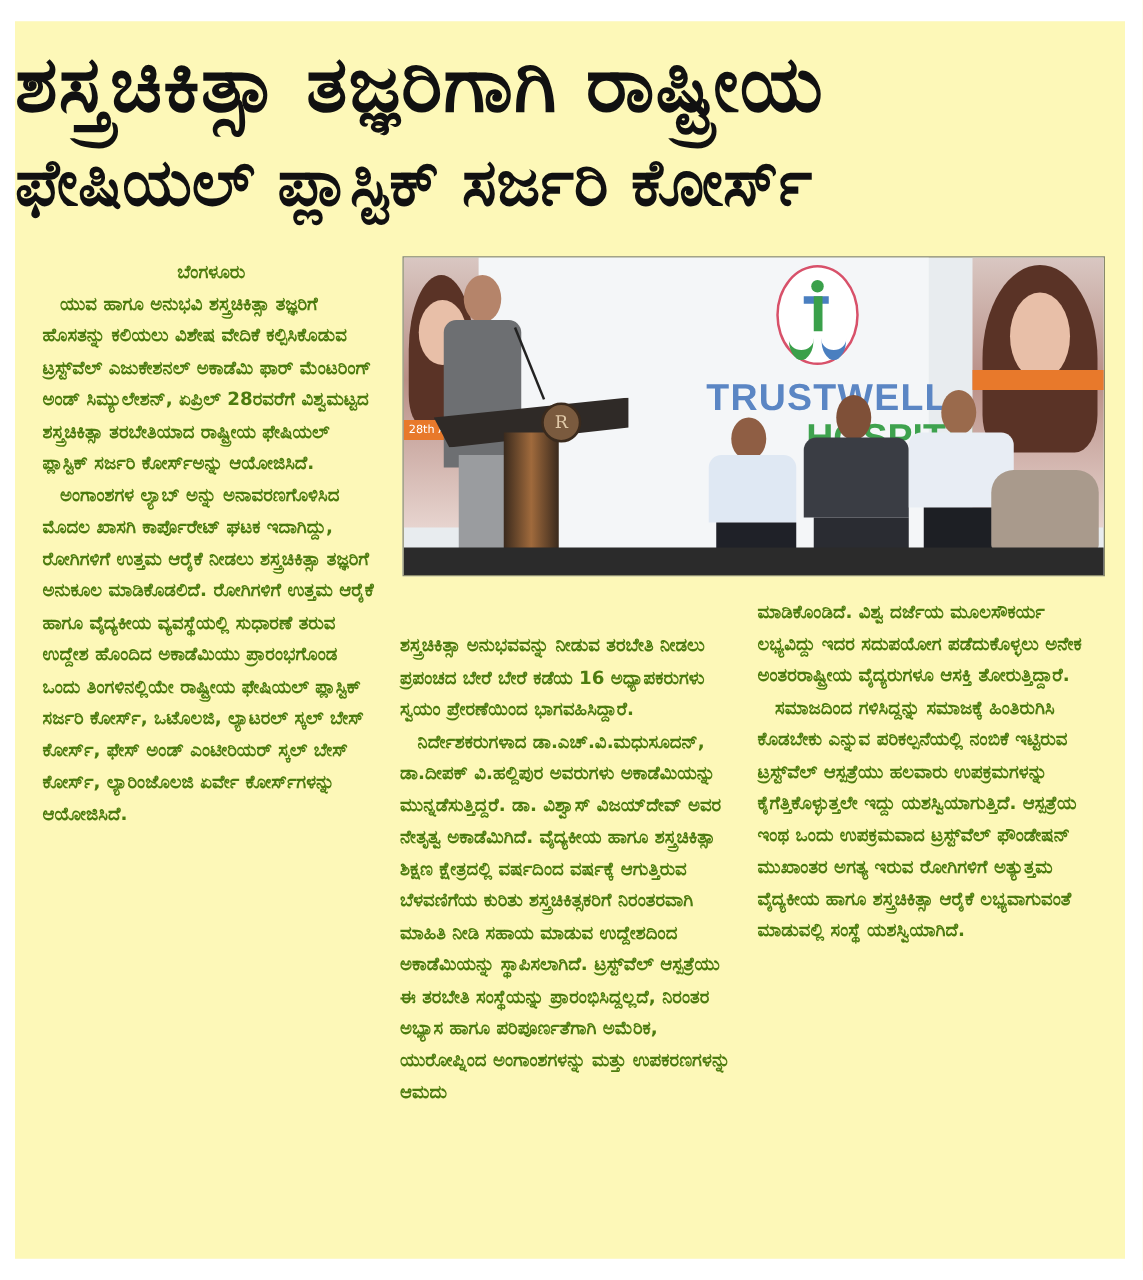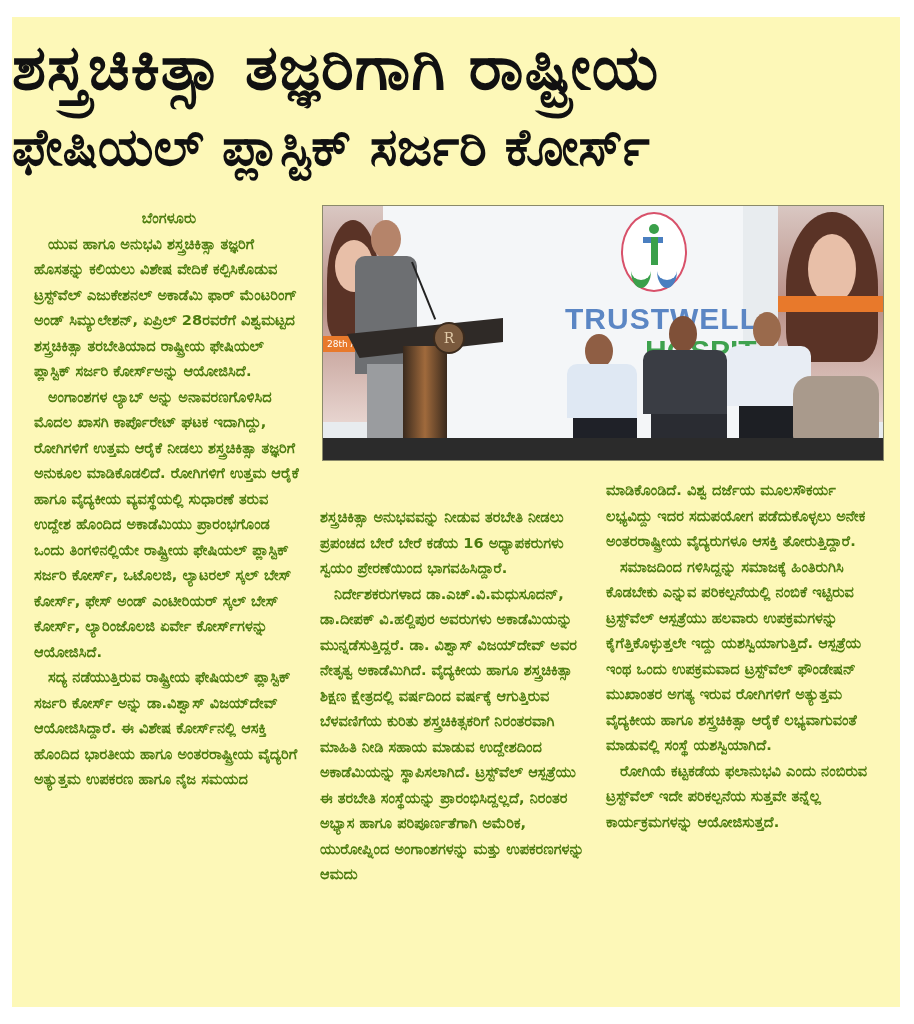--- a/index.html
+++ b/index.html
@@ -54,21 +54,20 @@
 
   <div class="headline">
     <span class="l1">ಶಸ್ತ್ರಚಿಕಿತ್ಸಾ ತಜ್ಞರಿಗಾಗಿ ರಾಷ್ಟ್ರೀಯ</span>
     <span class="l2">ಫೇಷಿಯಲ್ ಪ್ಲಾಸ್ಟಿಕ್ ಸರ್ಜರಿ ಕೋರ್ಸ್</span>
   </div>
 
   <div class="col c1">
     <span class="dateline">ಬೆಂಗಳೂರು</span>
     <p>ಯುವ ಹಾಗೂ ಅನುಭವಿ ಶಸ್ತ್ರಚಿಕಿತ್ಸಾ ತಜ್ಞರಿಗೆ ಹೊಸತನ್ನು ಕಲಿಯಲು ವಿಶೇಷ ವೇದಿಕೆ ಕಲ್ಪಿಸಿಕೊಡುವ ಟ್ರಸ್ಟ್‌ವೆಲ್ ಎಜುಕೇಶನಲ್ ಅಕಾಡೆಮಿ ಫಾರ್ ಮೆಂಟರಿಂಗ್ ಅಂಡ್ ಸಿಮ್ಯುಲೇಶನ್, ಏಪ್ರಿಲ್ 28ರವರೆಗೆ ವಿಶ್ವಮಟ್ಟದ ಶಸ್ತ್ರಚಿಕಿತ್ಸಾ ತರಬೇತಿಯಾದ ರಾಷ್ಟ್ರೀಯ ಫೇಷಿಯಲ್ ಪ್ಲಾಸ್ಟಿಕ್ ಸರ್ಜರಿ ಕೋರ್ಸ್‌ಅನ್ನು ಆಯೋಜಿಸಿದೆ.</p>
     <p>ಅಂಗಾಂಶಗಳ ಲ್ಯಾಬ್ ಅನ್ನು ಅನಾವರಣಗೊಳಿಸಿದ ಮೊದಲ ಖಾಸಗಿ ಕಾರ್ಪೊರೇಟ್ ಘಟಕ ಇದಾಗಿದ್ದು, ರೋಗಿಗಳಿಗೆ ಉತ್ತಮ ಆರೈಕೆ ನೀಡಲು ಶಸ್ತ್ರಚಿಕಿತ್ಸಾ ತಜ್ಞರಿಗೆ ಅನುಕೂಲ ಮಾಡಿಕೊಡಲಿದೆ. ರೋಗಿಗಳಿಗೆ ಉತ್ತಮ ಆರೈಕೆ ಹಾಗೂ ವೈದ್ಯಕೀಯ ವ್ಯವಸ್ಥೆಯಲ್ಲಿ ಸುಧಾರಣೆ ತರುವ ಉದ್ದೇಶ ಹೊಂದಿದ ಅಕಾಡೆಮಿಯು ಪ್ರಾರಂಭಗೊಂಡ ಒಂದು ತಿಂಗಳಿನಲ್ಲಿಯೇ ರಾಷ್ಟ್ರೀಯ ಫೇಷಿಯಲ್ ಪ್ಲಾಸ್ಟಿಕ್ ಸರ್ಜರಿ ಕೋರ್ಸ್, ಒಟೊಲಜಿ, ಲ್ಯಾಟರಲ್ ಸ್ಕಲ್ ಬೇಸ್ ಕೋರ್ಸ್, ಫೇಸ್ ಅಂಡ್ ಎಂಟೀರಿಯರ್ ಸ್ಕಲ್ ಬೇಸ್ ಕೋರ್ಸ್, ಲ್ಯಾರಿಂಜೊಲಜಿ ಏರ್ವೇ ಕೋರ್ಸ್‌ಗಳನ್ನು ಆಯೋಜಿಸಿದೆ.</p>
-    <p>ಸದ್ಯ ನಡೆಯುತ್ತಿರುವ ರಾಷ್ಟ್ರೀಯ ಫೇಷಿಯಲ್ ಪ್ಲಾಸ್ಟಿಕ್ ಸರ್ಜರಿ ಕೋರ್ಸ್ ಅನ್ನು ಡಾ.ವಿಶ್ವಾಸ್ ವಿಜಯ್‌ದೇವ್ ಆಯೋಜಿಸಿದ್ದಾರೆ. ಈ ವಿಶೇಷ ಕೋರ್ಸ್‌ನಲ್ಲಿ ಆಸಕ್ತಿ ಹೊಂದಿದ ಭಾರತೀಯ ಹಾಗೂ ಅಂತರರಾಷ್ಟ್ರೀಯ ವೈದ್ಯರಿಗೆ ಅತ್ಯುತ್ತಮ ಉಪಕರಣ ಹಾಗೂ ನೈಜ ಸಮಯದ</p>
   </div>
 
   <div class="photo" title="Speaker at podium with three seated guests at Trustwell Hospitals event">
     <div class="poster left">
       <div class="hair" style="left:4px;top:14px;width:52px;height:120px;"></div>
       <div class="face" style="left:12px;top:34px;width:38px;height:52px;"></div>
       <div class="band">28th Apr</div>
     </div>
     <div class="screen">
       <div class="logo-ring">
@@ -119,16 +118,15 @@
   </div>
 
   <div class="col c2">
     <p class="noind">ಶಸ್ತ್ರಚಿಕಿತ್ಸಾ ಅನುಭವವನ್ನು ನೀಡುವ ತರಬೇತಿ ನೀಡಲು ಪ್ರಪಂಚದ ಬೇರೆ ಬೇರೆ ಕಡೆಯ 16 ಅಧ್ಯಾಪಕರುಗಳು ಸ್ವಯಂ ಪ್ರೇರಣೆಯಿಂದ ಭಾಗವಹಿಸಿದ್ದಾರೆ.</p>
     <p>ನಿರ್ದೇಶಕರುಗಳಾದ ಡಾ.ಎಚ್.ವಿ.ಮಧುಸೂದನ್, ಡಾ.ದೀಪಕ್ ವಿ.ಹಲ್ದಿಪುರ ಅವರುಗಳು ಅಕಾಡೆಮಿಯನ್ನು ಮುನ್ನಡೆಸುತ್ತಿದ್ದರೆ. ಡಾ. ವಿಶ್ವಾಸ್ ವಿಜಯ್‌ದೇವ್ ಅವರ ನೇತೃತ್ವ ಅಕಾಡೆಮಿಗಿದೆ. ವೈದ್ಯಕೀಯ ಹಾಗೂ ಶಸ್ತ್ರಚಿಕಿತ್ಸಾ ಶಿಕ್ಷಣ ಕ್ಷೇತ್ರದಲ್ಲಿ ವರ್ಷದಿಂದ ವರ್ಷಕ್ಕೆ ಆಗುತ್ತಿರುವ ಬೆಳವಣಿಗೆಯ ಕುರಿತು ಶಸ್ತ್ರಚಿಕಿತ್ಸಕರಿಗೆ ನಿರಂತರವಾಗಿ ಮಾಹಿತಿ ನೀಡಿ ಸಹಾಯ ಮಾಡುವ ಉದ್ದೇಶದಿಂದ ಅಕಾಡೆಮಿಯನ್ನು ಸ್ಥಾಪಿಸಲಾಗಿದೆ. ಟ್ರಸ್ಟ್‌ವೆಲ್ ಆಸ್ಪತ್ರೆಯು ಈ ತರಬೇತಿ ಸಂಸ್ಥೆಯನ್ನು ಪ್ರಾರಂಭಿಸಿದ್ದಲ್ಲದೆ, ನಿರಂತರ ಅಭ್ಯಾಸ ಹಾಗೂ ಪರಿಪೂರ್ಣತೆಗಾಗಿ ಅಮೆರಿಕ, ಯುರೋಪ್ನಿಂದ ಅಂಗಾಂಶಗಳನ್ನು ಮತ್ತು ಉಪಕರಣಗಳನ್ನು ಆಮದು</p>
   </div>
 
   <div class="col c3">
     <p class="noind">ಮಾಡಿಕೊಂಡಿದೆ. ವಿಶ್ವ ದರ್ಜೆಯ ಮೂಲಸೌಕರ್ಯ ಲಭ್ಯವಿದ್ದು ಇದರ ಸದುಪಯೋಗ ಪಡೆದುಕೊಳ್ಳಲು ಅನೇಕ ಅಂತರರಾಷ್ಟ್ರೀಯ ವೈದ್ಯರುಗಳೂ ಆಸಕ್ತಿ ತೋರುತ್ತಿದ್ದಾರೆ.</p>
     <p>ಸಮಾಜದಿಂದ ಗಳಿಸಿದ್ದನ್ನು ಸಮಾಜಕ್ಕೆ ಹಿಂತಿರುಗಿಸಿ ಕೊಡಬೇಕು ಎನ್ನುವ ಪರಿಕಲ್ಪನೆಯಲ್ಲಿ ನಂಬಿಕೆ ಇಟ್ಟಿರುವ ಟ್ರಸ್ಟ್‌ವೆಲ್ ಆಸ್ಪತ್ರೆಯು ಹಲವಾರು ಉಪಕ್ರಮಗಳನ್ನು ಕೈಗೆತ್ತಿಕೊಳ್ಳುತ್ತಲೇ ಇದ್ದು ಯಶಸ್ವಿಯಾಗುತ್ತಿದೆ. ಆಸ್ಪತ್ರೆಯ ಇಂಥ ಒಂದು ಉಪಕ್ರಮವಾದ ಟ್ರಸ್ಟ್‌ವೆಲ್ ಫೌಂಡೇಷನ್ ಮುಖಾಂತರ ಅಗತ್ಯ ಇರುವ ರೋಗಿಗಳಿಗೆ ಅತ್ಯುತ್ತಮ ವೈದ್ಯಕೀಯ ಹಾಗೂ ಶಸ್ತ್ರಚಿಕಿತ್ಸಾ ಆರೈಕೆ ಲಭ್ಯವಾಗುವಂತೆ ಮಾಡುವಲ್ಲಿ ಸಂಸ್ಥೆ ಯಶಸ್ವಿಯಾಗಿದೆ.</p>
-    <p>ರೋಗಿಯೆ ಕಟ್ಟಕಡೆಯ ಫಲಾನುಭವಿ ಎಂದು ನಂಬಿರುವ ಟ್ರಸ್ಟ್‌ವೆಲ್ ಇದೇ ಪರಿಕಲ್ಪನೆಯ ಸುತ್ತವೇ ತನ್ನೆಲ್ಲ ಕಾರ್ಯಕ್ರಮಗಳನ್ನು ಆಯೋಜಿಸುತ್ತದೆ.</p>
   </div>
 
 </div>
 
 </body></html>

